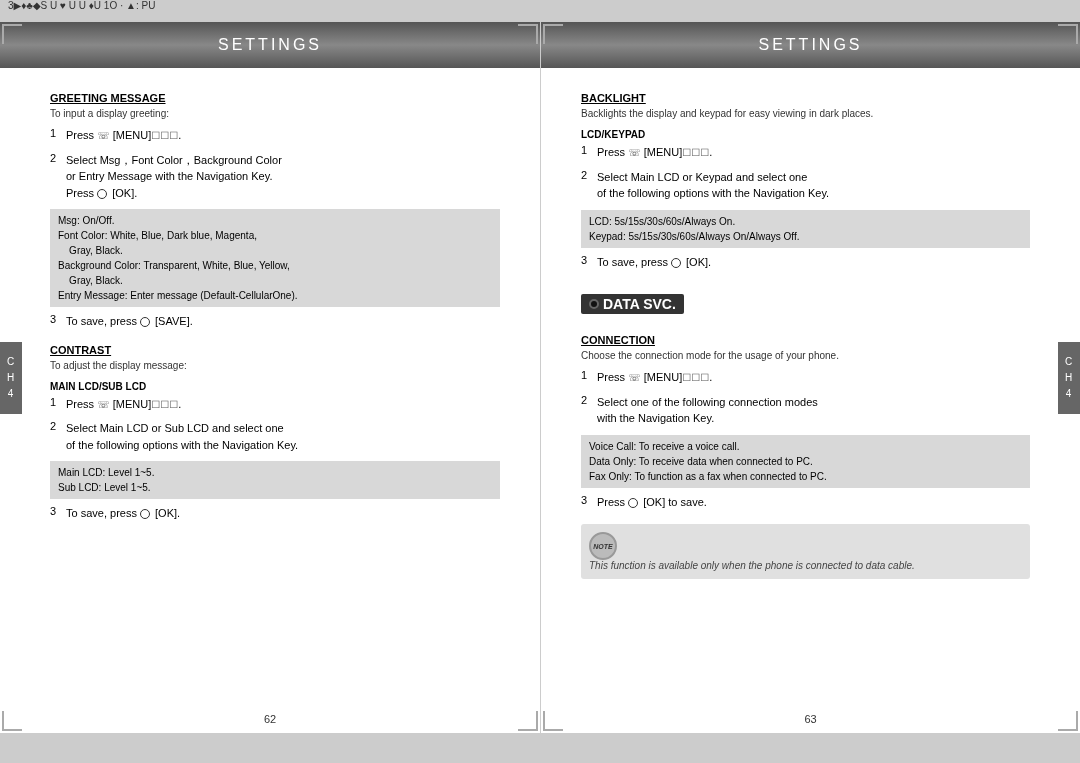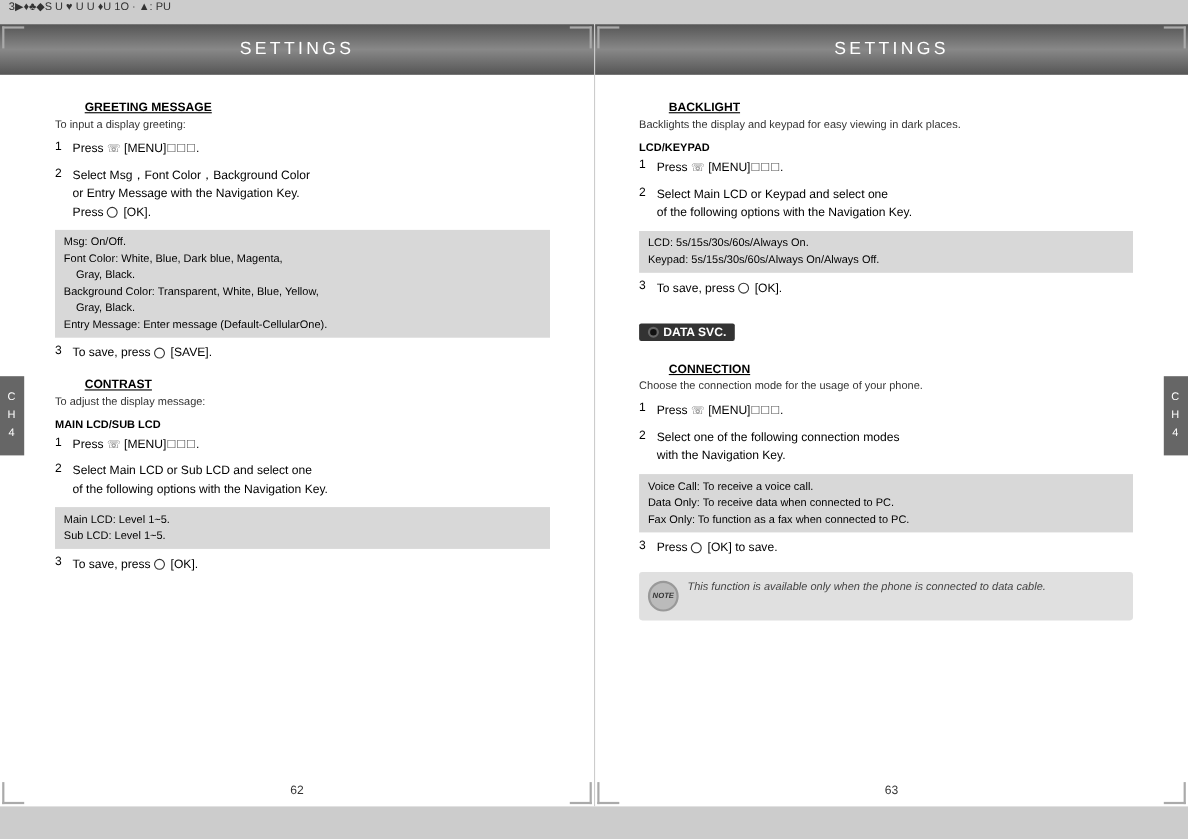--- a/index.html
+++ b/index.html
@@ -70,21 +70,20 @@
       padding: 0 50px 20px 40px;
       flex: 1;
     }
 
     .section-title {
       font-size: 11px;
       font-weight: bold;
       text-decoration: underline;
       margin-bottom: 4px;
       margin-top: 14px;
-      margin-left: 27px;
     }
 
     .section-subtitle {
       font-size: 10px;
       color: #333;
       margin-bottom: 8px;
     }
 
     .subsection-title {
       font-size: 10px;
@@ -172,21 +171,21 @@
       padding: 8px 0;
       color: #333;
     }
 
     .data-svc-label {
       display: inline-flex;
       align-items: center;
       background: #333;
       color: white;
       padding: 2px 8px;
-      font-size: 11px;
+      font-size: 14px;
       font-weight: bold;
       border-radius: 2px;
       margin-bottom: 6px;
       margin-top: 10px;
     }
 
     .data-svc-dot {
       width: 10px;
       height: 10px;
       background: #111;
@@ -198,20 +197,21 @@
     .note-box {
       display: flex;
       align-items: flex-start;
       margin-top: 14px;
       background: #e0e0e0;
       padding: 8px;
       border-radius: 3px;
       font-size: 10px;
       font-style: italic;
       color: #444;
+      flex-direction: column;
     }
 
     .note-circle {
       width: 28px;
       height: 28px;
       border-radius: 50%;
       background: #bbb;
       display: flex;
       align-items: center;
       justify-content: center;

